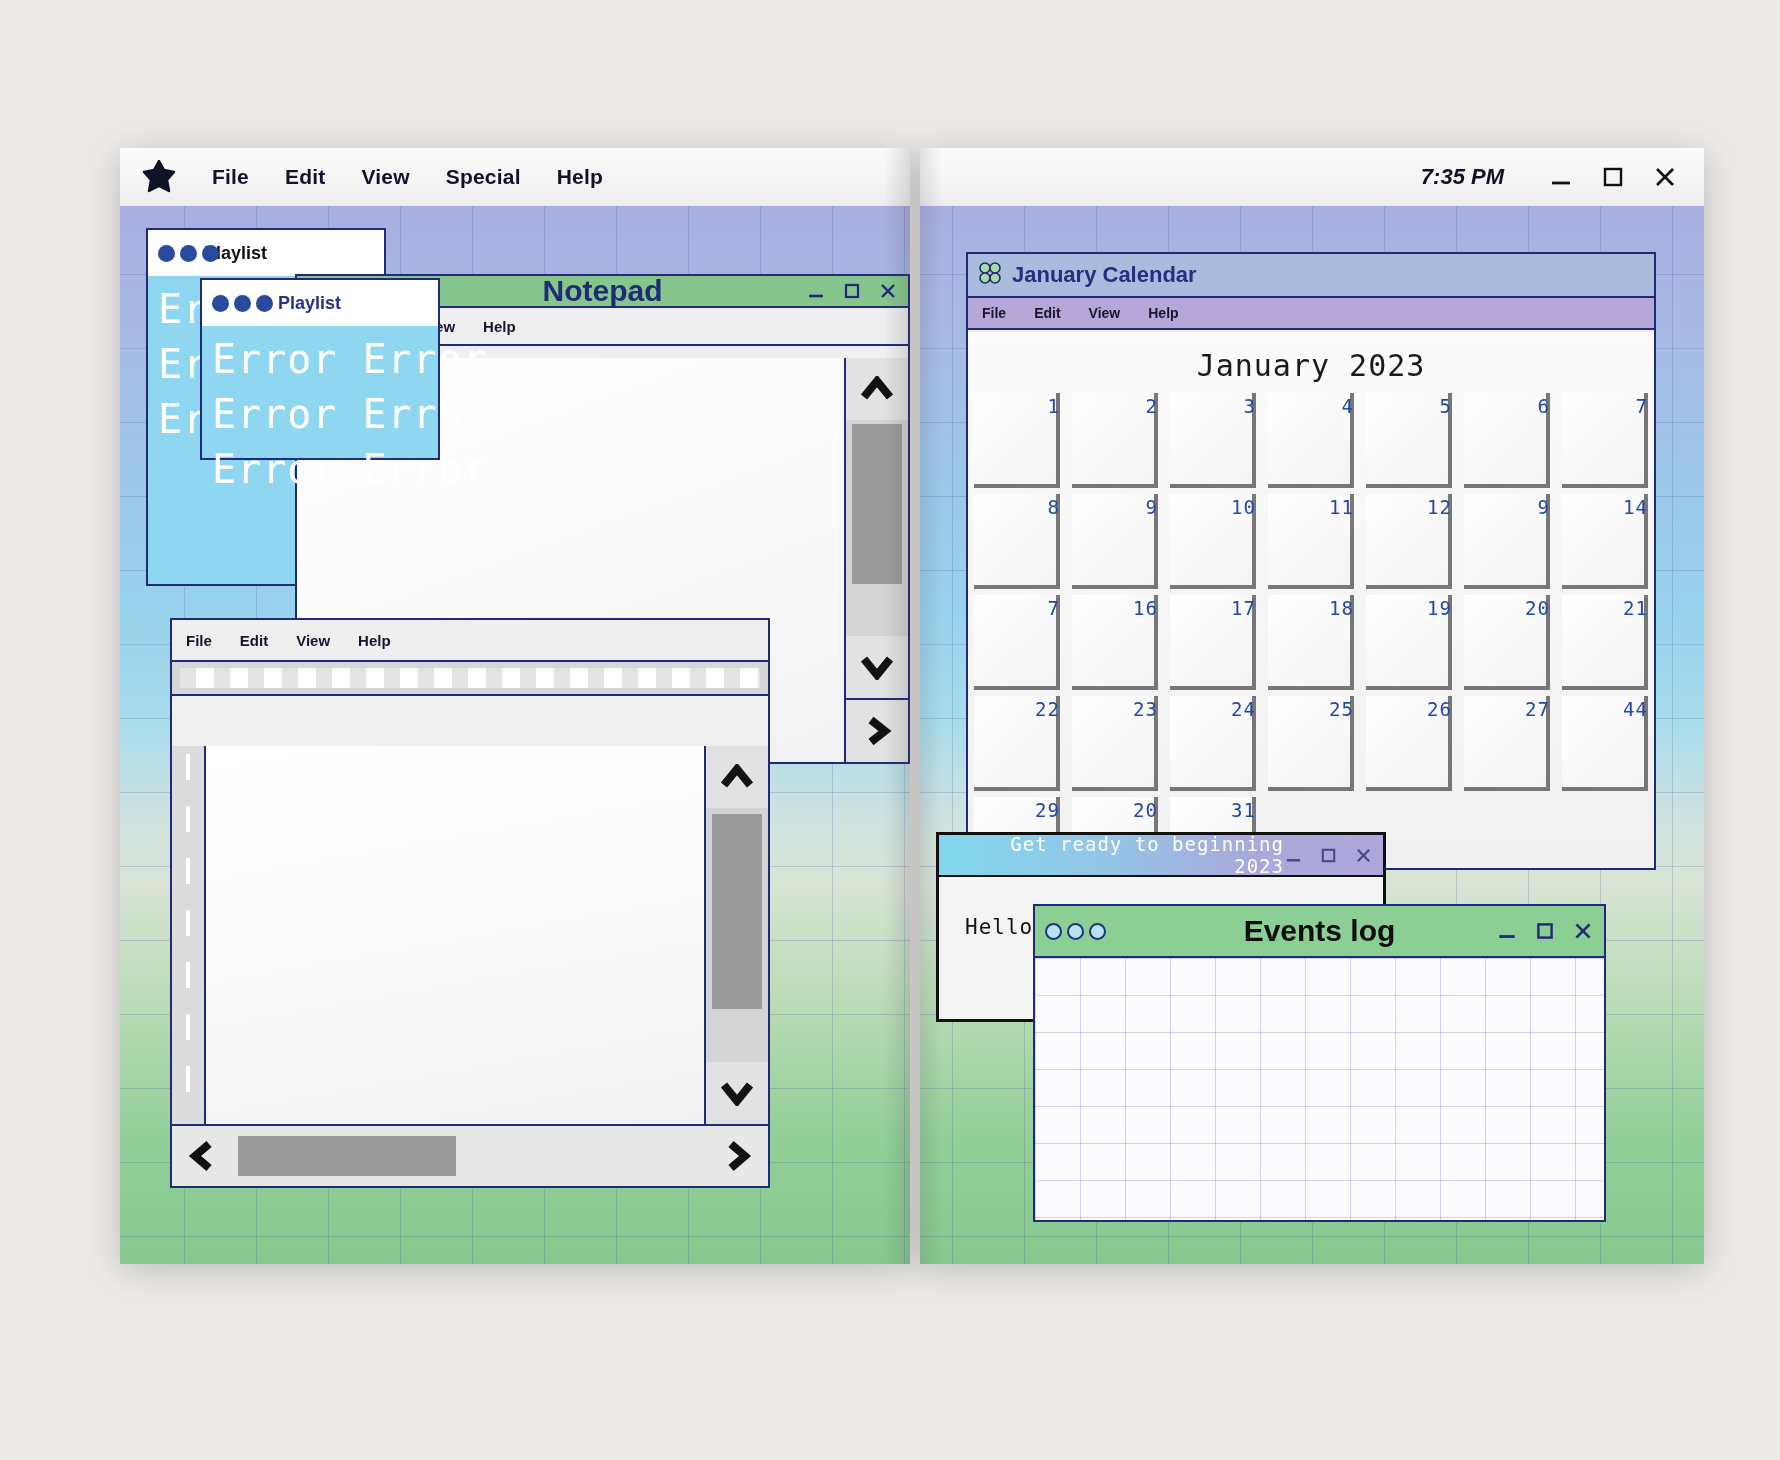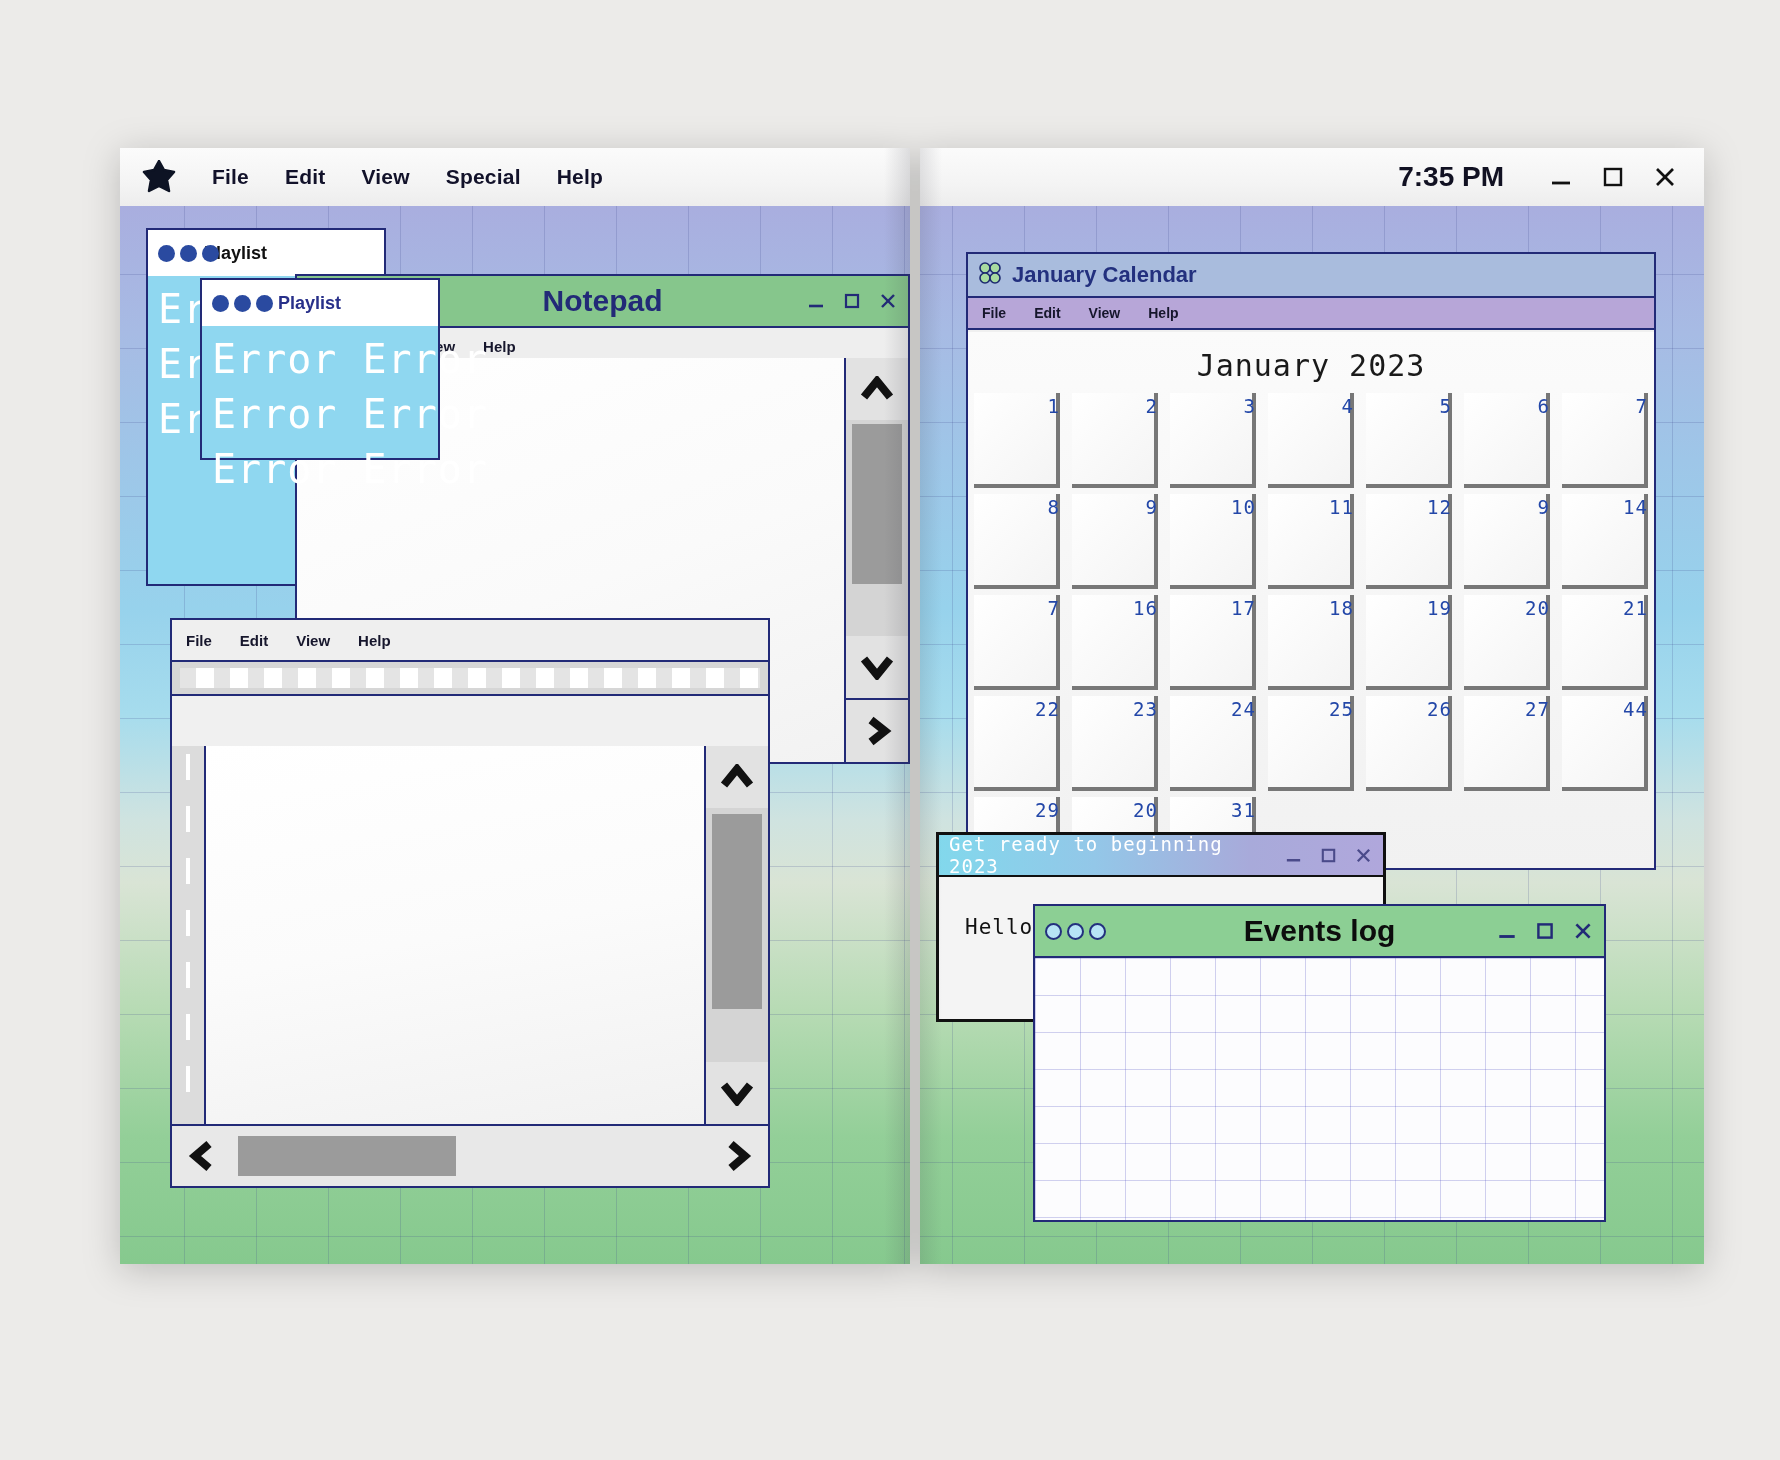--- a/index.html
+++ b/index.html
@@ -47,21 +47,21 @@
     display:flex; align-items:center; height:100%;
     padding-left:22px; gap:0;
   }
   .star-icon{ width:34px;height:34px; display:block; margin-right:18px;}
   .menu-item{
     font-size:21px; font-weight:bold; color:#12122a;
     padding:0 18px; letter-spacing:0.2px; cursor:default;
   }
   .clock{
     position:absolute; right:200px; top:50%; transform:translateY(-50%);
-    font-size:28px; font-weight:bold; color:#111122;
+    font-size:22px; font-weight:bold; color:#111122;font-style:italic;
   }
   .winctl-top{
     position:absolute; right:26px; top:50%; transform:translateY(-50%);
     display:flex; align-items:center; gap:26px;
   }
   .winctl-top svg{display:block;}
 
   
   .desk{
     position:absolute; left:0; right:0; top:58px; bottom:0;
@@ -78,21 +78,21 @@
       linear-gradient(to bottom, rgba(60,70,140,0.20) 1px, transparent 1px);
     background-size:72px 74px;
     background-position:-8px -6px;
   }
   #page-right .grid{ background-position:-40px -6px; }
 
   
   .win{ position:absolute; border:2px solid #222a77; box-sizing:border-box;
         background:#f0f0f0; }
   .tbar{ position:relative; display:flex; align-items:center; box-sizing:border-box;
-         height:52px; padding:0 10px; }
+         height:32px; padding:0 10px; }
   .tbar .title{ position:absolute; left:0; right:0; text-align:center;
          font-weight:bold; pointer-events:none; }
   .dots{ display:flex; gap:5px; z-index:2; }
   .dot{ width:17px;height:17px;border-radius:50%; }
   .dot.filled{ background:#2a4aa0; }
   .dot.outline{ background:transparent; border:2px solid #23307e; box-sizing:border-box;}
   .dot.lightblue{ background:#b7e4f5; border:2px solid #23307e; box-sizing:border-box;}
   .ctl{ margin-left:auto; display:flex; align-items:center; gap:16px; z-index:2; }
   .ctl svg{display:block;}
   .mbar{ display:flex; align-items:center; height:38px; padding-left:14px; gap:0;
@@ -171,21 +171,21 @@
                     background:linear-gradient(135deg,#ffffff 0%,#f4f4f4 100%);
                     box-sizing:border-box;}
   .cal-cell.empty .inner{ border:0; background:transparent;}
   .cal-num{ position:absolute; right:6px; top:2px; font-size:19px; color:#2347a8;}
 
   
   #greet{ border:3px solid #101010; }
   #greet .tbar{ height:42px;
      background:linear-gradient(to right,#82d8ec 0%, #93c7e8 35%, #a8aada 70%, #b0a7dc 100%);
      border-bottom:2px solid #101010; }
-  #greet .gtitle{ color:#ffffff; font-size:19px; }
+  #greet .gtitle{ color:#ffffff; font-size:19px;text-align:right; }
   .greet-body{ position:absolute; left:0; right:0; top:42px; bottom:0;
                background:#f4f4f4; }
   .greet-text{ font-size:21px; color:#111; padding:38px 0 0 26px; }
 
   
   #events .tbar{ background:#8ccf94; border-bottom:2px solid #222a77; height:52px;}
   #events .title{ color:#0d0d0d; font-size:30px; }
   .events-body{ position:absolute; left:0; right:0; top:52px; bottom:0;
                 background:#fcfcfe;
                 background-image:

